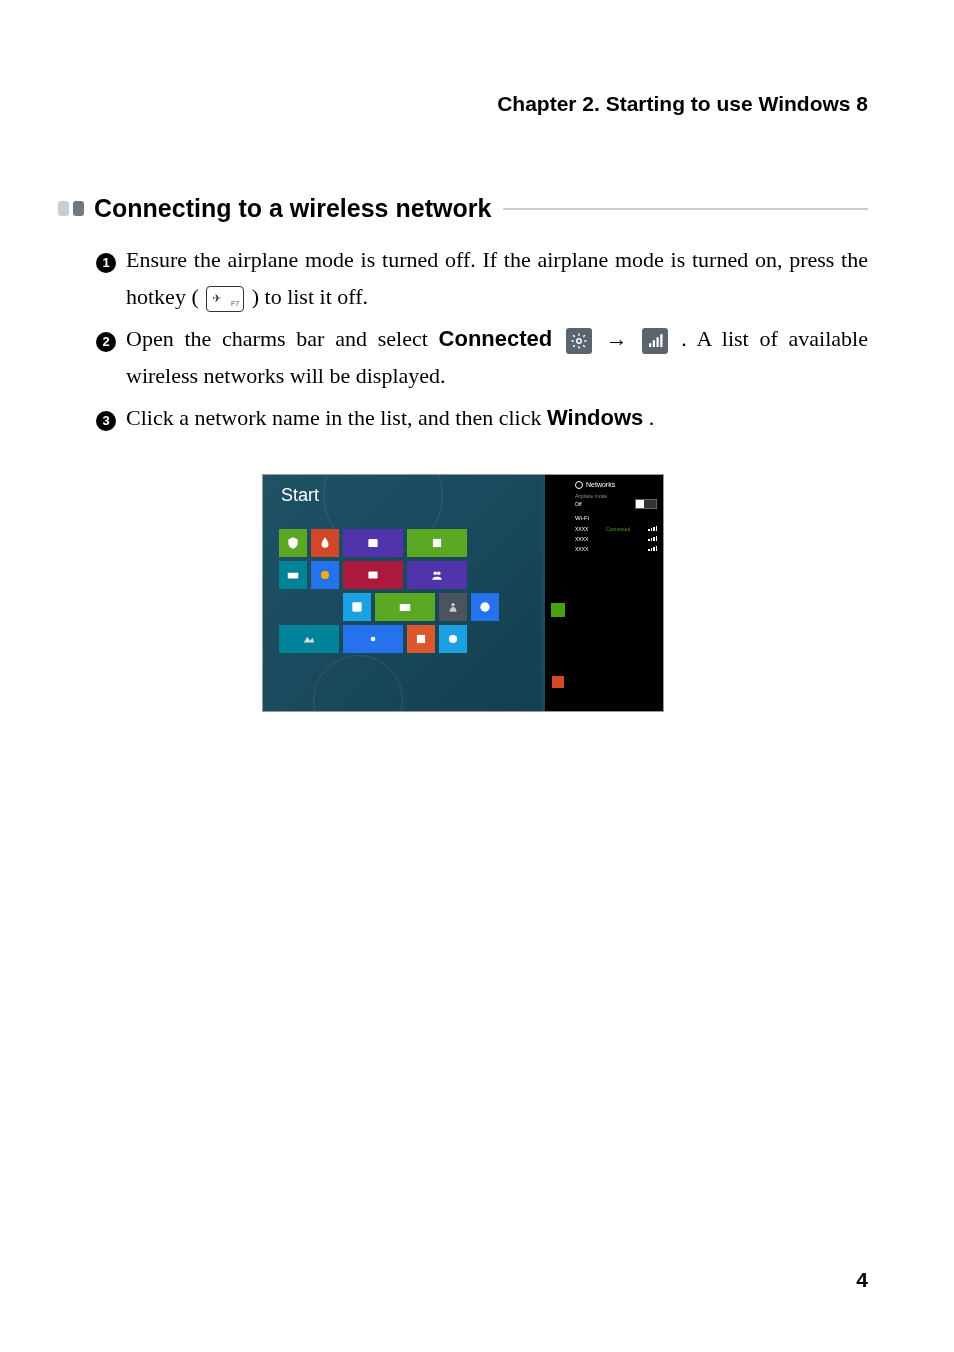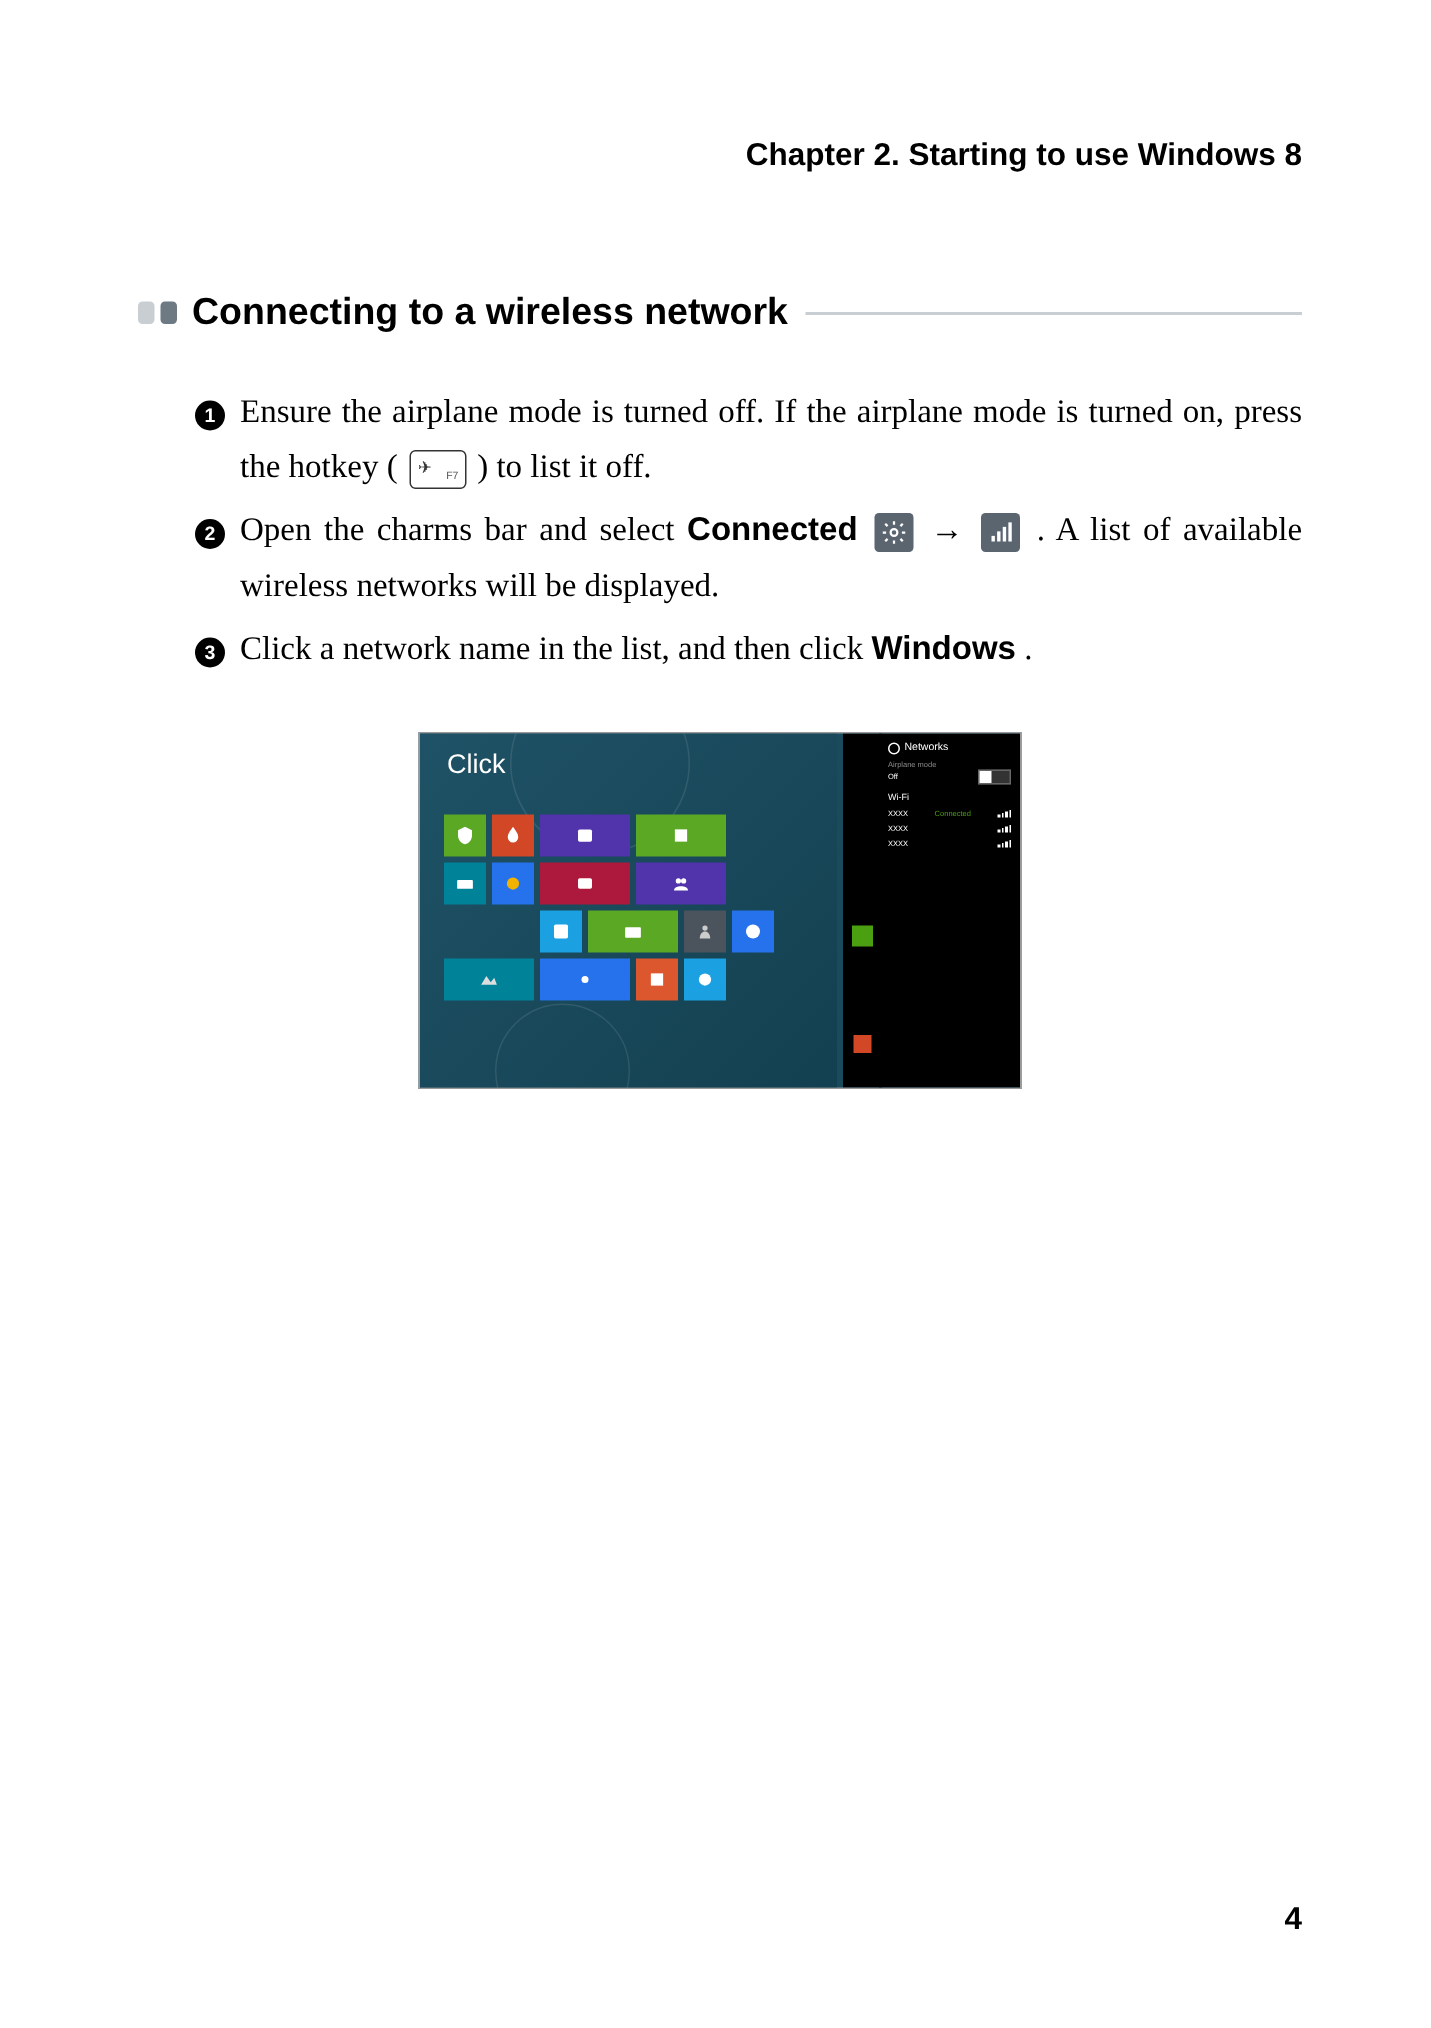--- a/index.html
+++ b/index.html
@@ -5,33 +5,33 @@
   * { box-sizing: border-box; margin: 0; padding: 0; }
   body {
     background: #fff;
     font-family: Georgia, 'Times New Roman', serif;
     width: 954px;
     height: 1352px;
     position: relative;
     color: #000;
   }
   .page {
-    padding: 92px 86px 60px 92px;
+    padding: 92px 86px 60px 58px;
   }
   .chapter-header {
     text-align: right;
     font-family: Arial, Helvetica, sans-serif;
     font-weight: bold;
     font-size: 21px;
     margin-bottom: 78px;
   }
   .section-heading {
     display: flex;
     align-items: center;
-    margin-bottom: 32px;
+    margin-bottom: 18px;
   }
   .bullets {
     display: flex;
     gap: 4px;
     margin-right: 10px;
   }
   .bullet {
     width: 11px;
     height: 15px;
     border-radius: 3px;
@@ -276,21 +276,21 @@
       <span class="bold">Windows</span>
       <span>.</span>
     </div>
   </div>
 
 
   <div class="screenshot">
     <div class="start-area">
       <div class="circ-deco" style="width:120px;height:120px;left:60px;top:-40px;"></div>
       <div class="circ-deco" style="width:90px;height:90px;left:50px;top:180px;"></div>
-      <div class="start-label">Click</div>
+      <div class="start-label">Start</div>
       <div class="tiles">
         <div class="tile-row">
           <div class="tile" style="background:#5ba825">
               <svg viewBox="0 0 24 24" fill="#fff">
                 <path d="M12 2L4 6v6c0 5 3.5 9 8 10 4.5-1 8-5 8-10V6l-8-4z"></path>
               </svg>
             </div>
           <div class="tile" style="background:#d24726">
               <svg viewBox="0 0 24 24" fill="#fff">
                 <path d="M12 2C8 8 6 10 6 14a6 6 0 0012 0c0-4-2-6-6-12z"></path>

